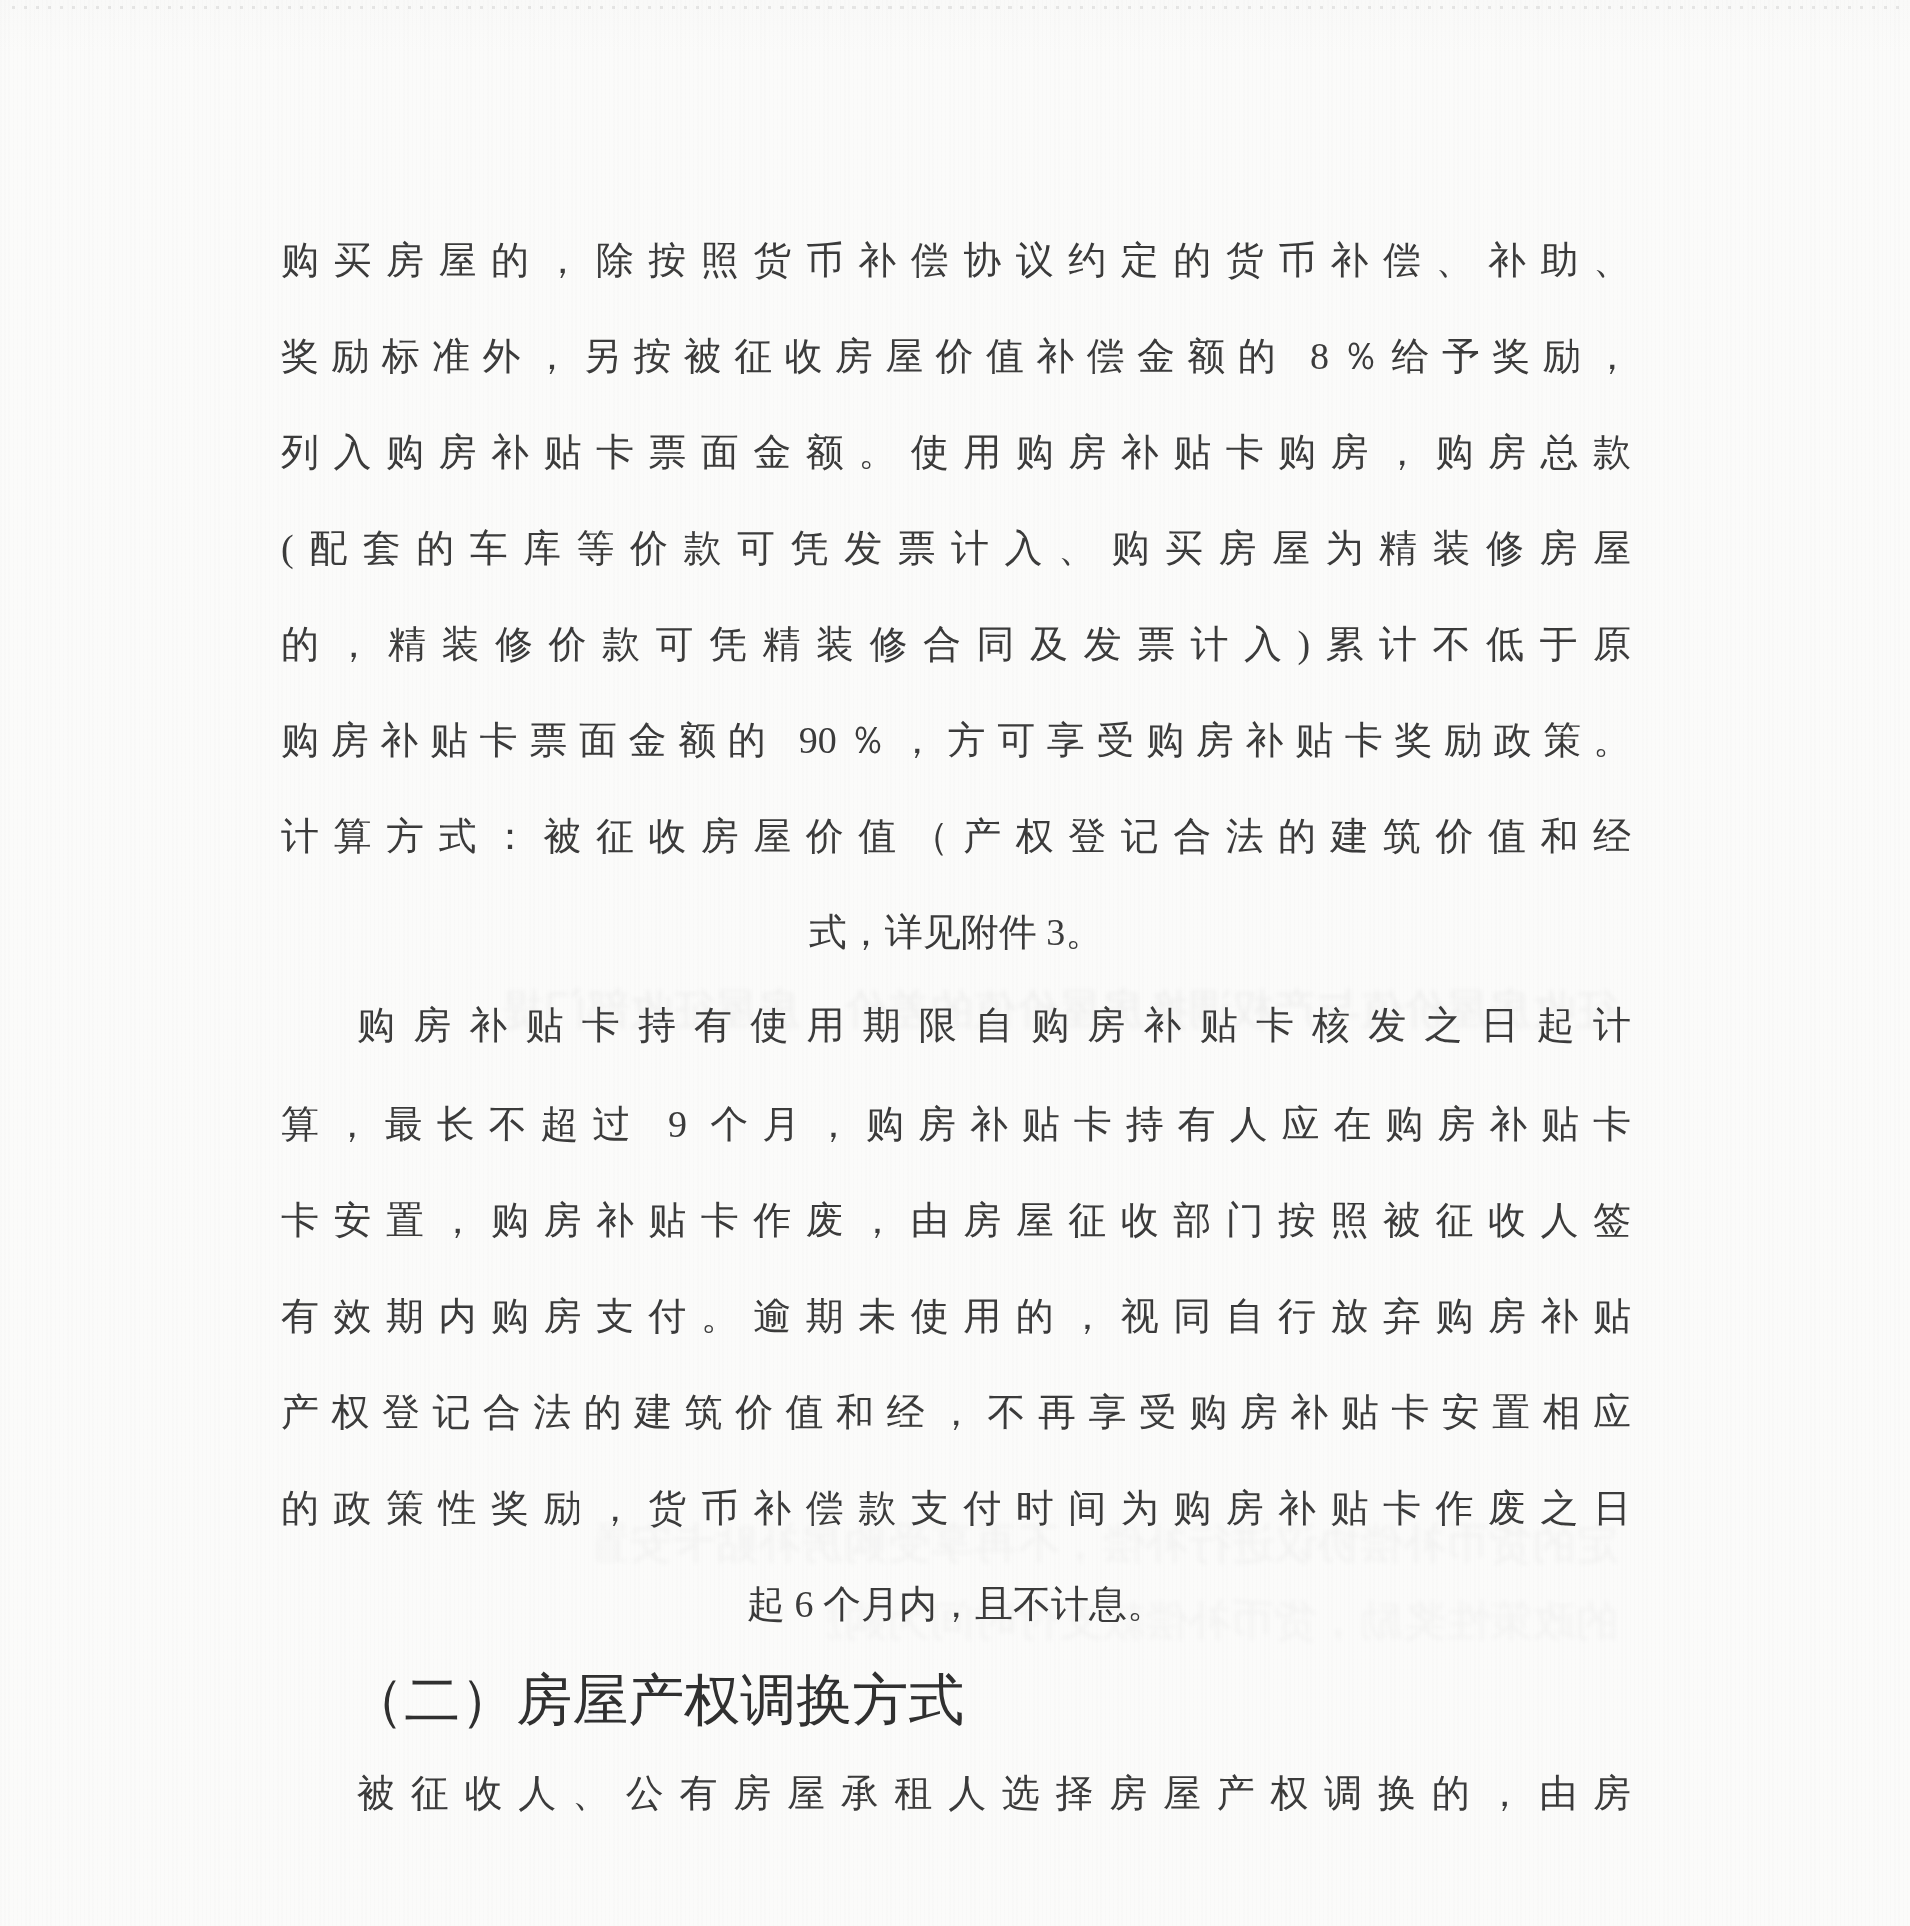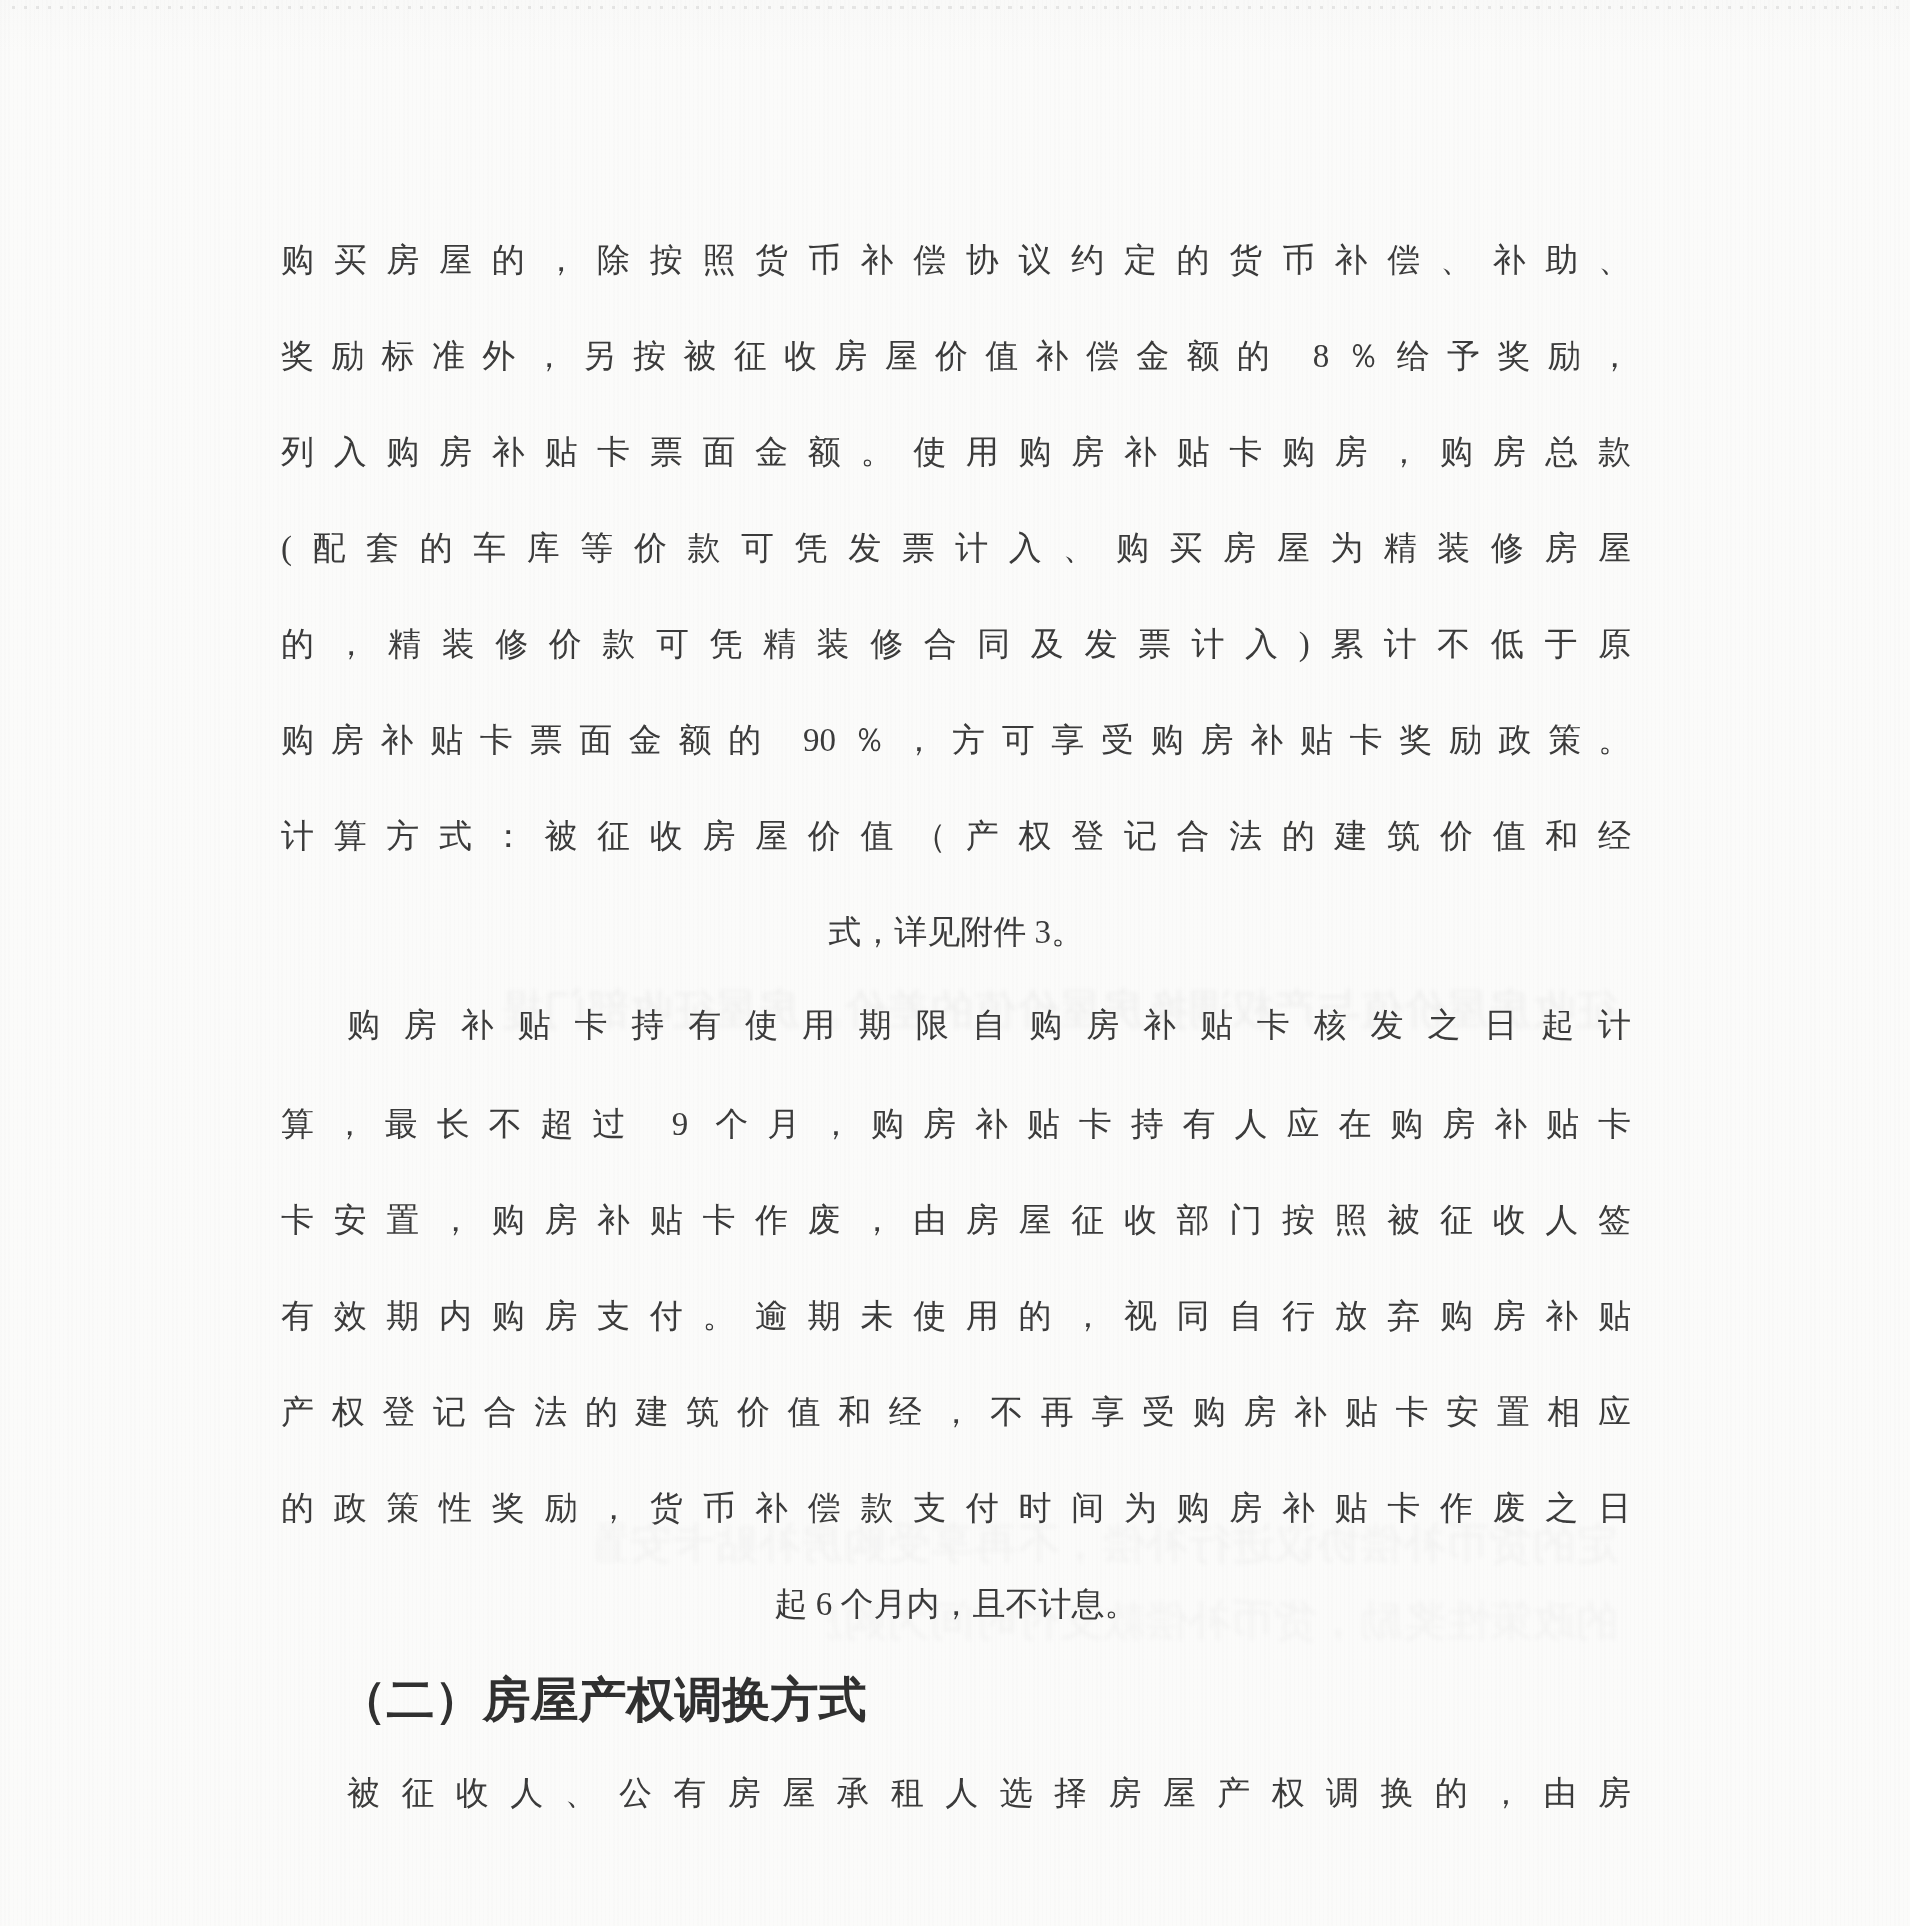--- a/index.html
+++ b/index.html
@@ -45,44 +45,44 @@
   }
   .text-block {
     position: absolute;
     left: 281px;
     top: 212px;
     width: 1350px;
   }
   .line {
     height: 96px;
     line-height: 96px;
-    font-size: 33px;
+    font-size: 38px;
     color: #3b3b3b;
     letter-spacing: 0;
     white-space: nowrap;
   }
   .justify {
     white-space: normal;
     text-align: justify;
     text-justify: distribute;
     text-justify: inter-character;
     text-align-last: justify;
   }
   .indent {
     text-indent: 2em;
     font-family: Liberation Mono, monospace;
   }
   .short {
     text-align: center;
   }
   .heading {
-    font-weight: bold;
+    font-weight: normal;
     color: #303030;
     text-indent: 1.2em;
-    font-size: 48px;
+    font-size: 56px;
   }
   
   .ghost {
     position: absolute;
     transform: scaleX(-1);
     color: #8f8f8f;
     opacity: 0.10;
     filter: blur(1.9px);
     font-size: 43px;
     line-height: 43px;

